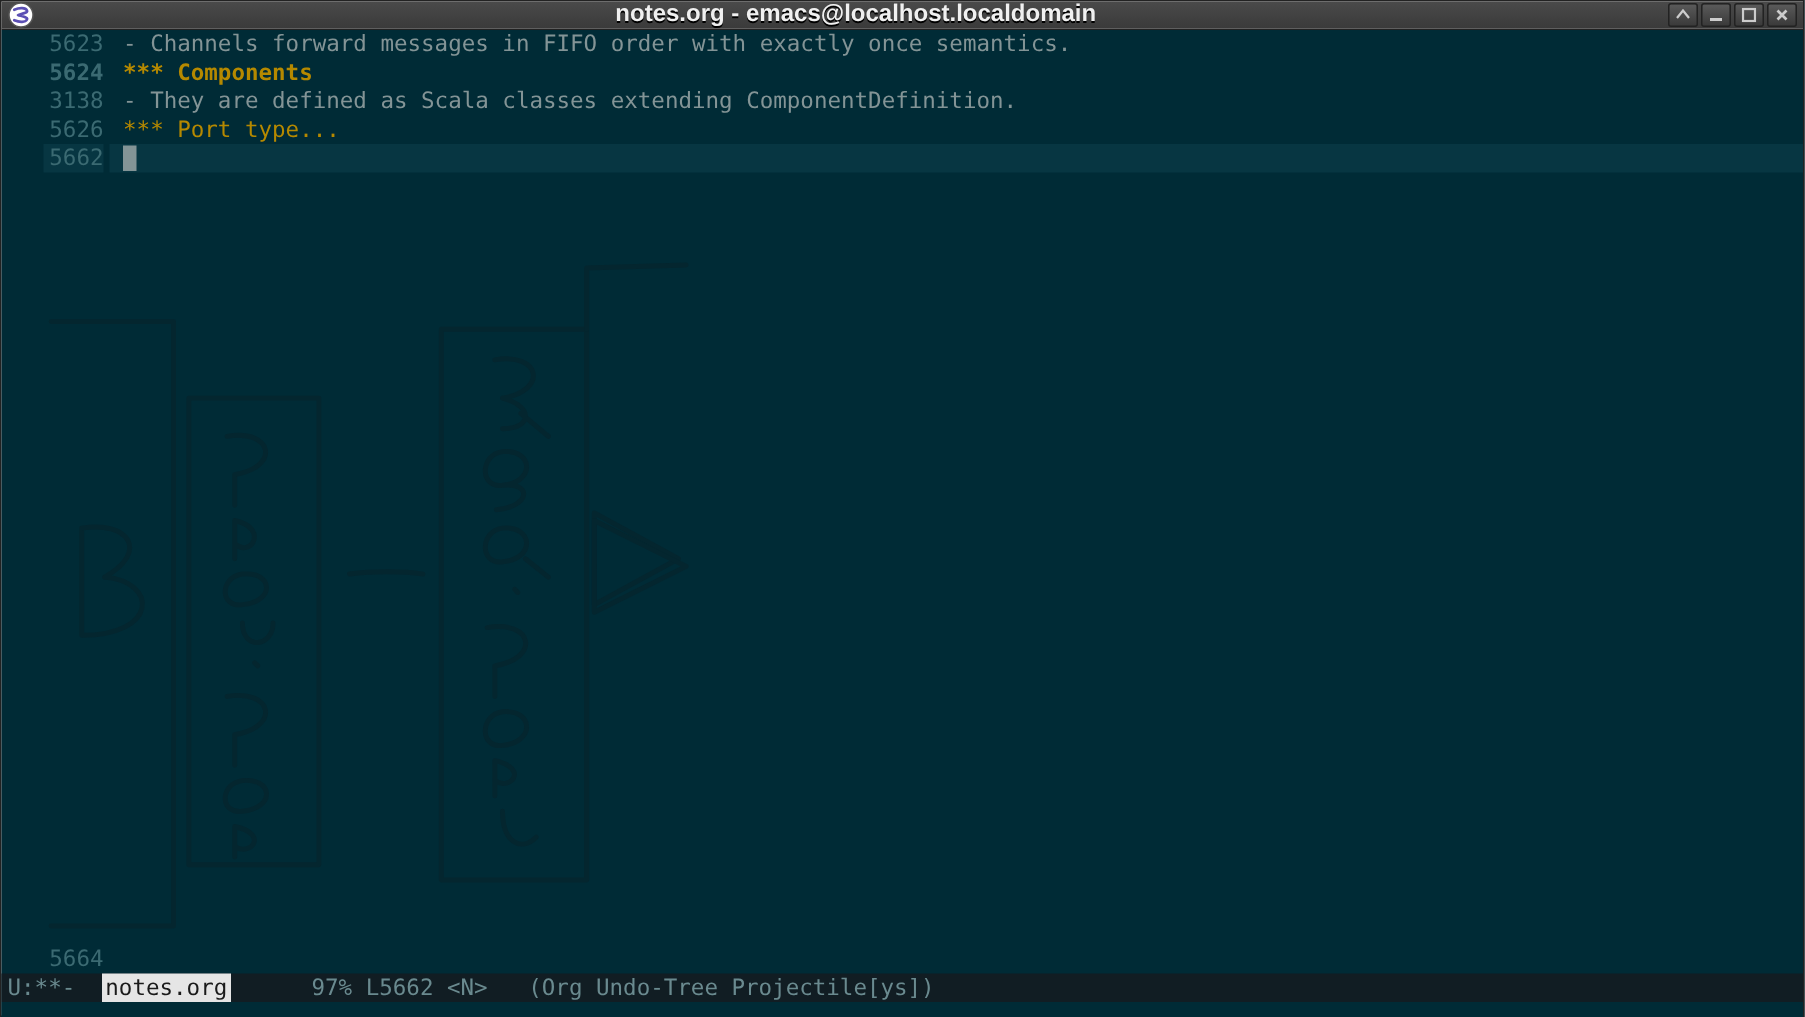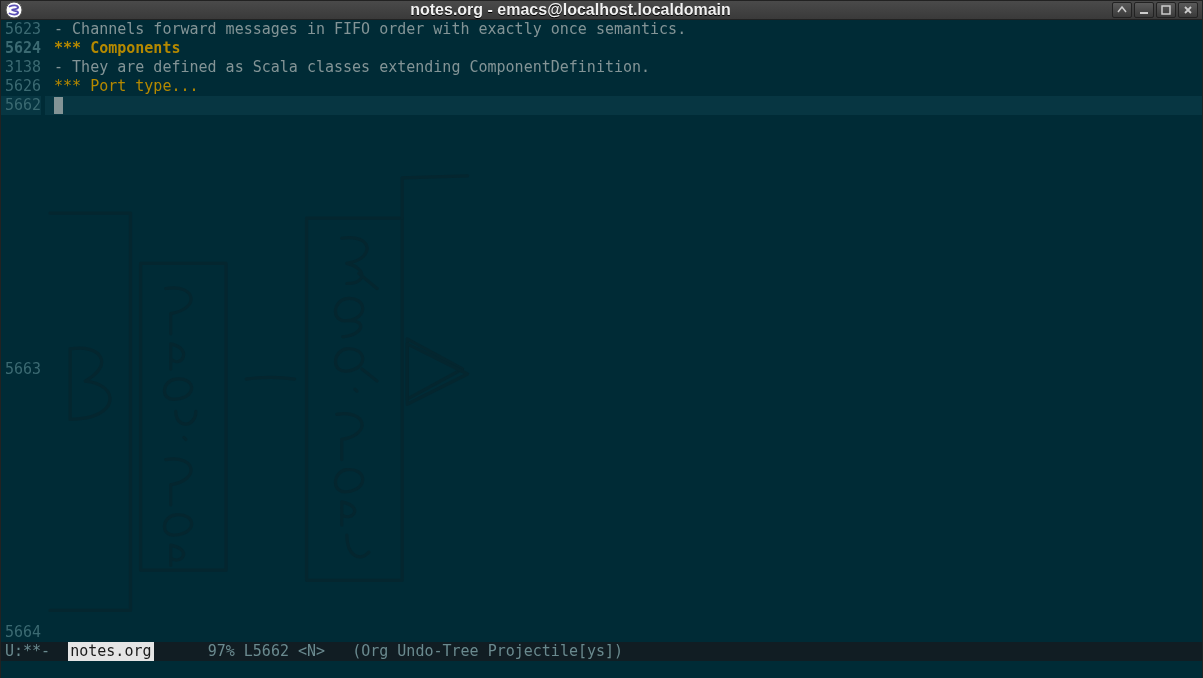--- a/index.html
+++ b/index.html
@@ -41,20 +41,21 @@
     color: #839496;
     font-size: 15px;
     line-height: 19px;
     display: flex; flex-direction: column;
     position: relative;
   }
   .buffer {
     flex: 1;
     display: flex;
     overflow: hidden;
+    padding-left: 28px;
   }
   .gutter {
     width: 44px;
     text-align: right;
     color: #3b6a72;
     padding-right: 4px;
     flex-shrink: 0;
   }
   .content {
     flex: 1;
@@ -169,23 +170,20 @@
       </div>
 
       <div style="display:flex;">
         <div class="gutter">
             <div class="line current">5662</div>
           </div>
         <div class="content"><div class="line current"> <span class="cursor"></span></div></div>
       </div>
 
       <div class="image-row" style="flex:1;">
-        <div class="gutter-cell">
-            <span>5663</span>
-          </div>
         <div class="svg-cell">
           <svg class="sketch" width="100%" height="100%" viewBox="0 0 1150 500" preserveAspectRatio="xMinYMid meet">
 
             <path d="M5 95 L85 95 L85 490 L5 490"></path>
 
             <path d="M25 230 C25 230 25 300 25 300 M25 230 C55 225 70 245 40 262 M40 262 C75 265 75 300 25 300"></path>
 
             <path d="M95 145 L180 145 L180 450 L95 450 Z"></path>
 
             <path d="M120 170 C150 165 155 190 125 195 M125 195 L125 215"></path>

